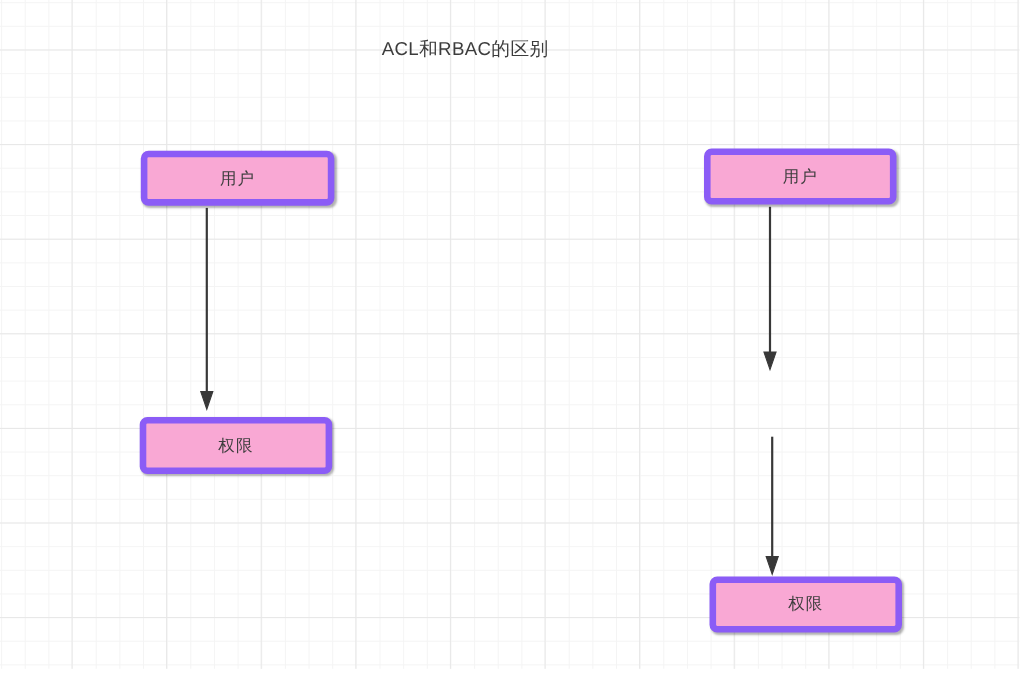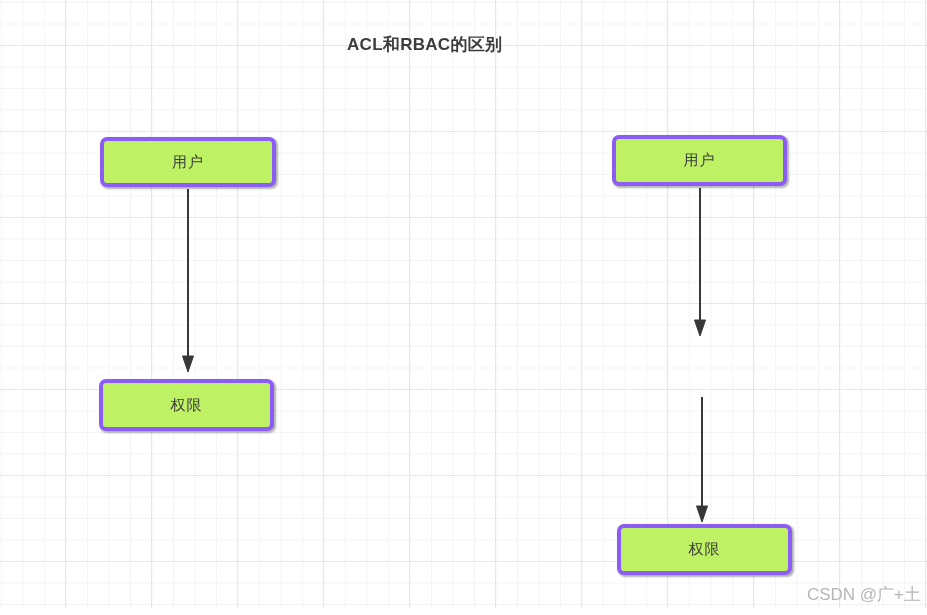--- a/index.html
+++ b/index.html
@@ -28,21 +28,21 @@
       linear-gradient(to right, #f4f4f4 1px, transparent 1px),
       linear-gradient(to bottom, #f4f4f4 1px, transparent 1px);
     background-size: 86px 86px, 86px 86px, 21.5px 21.5px, 21.5px 21.5px;
     background-position: 65px 45px, 65px 45px, 1px 2px, 1px 2px;
   }
   .page-title {
     position: absolute;
     left: 347px;
     top: 33px;
     font-size: 17px;
-    font-weight: bold;
+    font-weight: normal;
     color: #3c3c3c;
     white-space: nowrap;
     letter-spacing: 0.3px;
   }
   .edges {
     position: absolute;
     left: 0; top: 0;
     width: 927px;
     height: 615px;
     pointer-events: none;
@@ -52,30 +52,31 @@
     stroke-width: 2;
   }
   .edges polygon {
     fill: #383838;
     stroke: #383838;
     stroke-width: 1;
   }
   .node {
     position: absolute;
     box-sizing: border-box;
-    background: #bef264;
-    border: 4px solid #8b5cf6;
+    background: #f9a8d4;
+    border: 6px solid #8b5cf6;
     border-radius: 7px;
     box-shadow: 1.5px 1.5px 2px rgba(0,0,0,0.3);
     display: flex;
     align-items: center;
     justify-content: center;
     font-size: 15px;
     color: #3d3d3d;
     letter-spacing: 1px;
+    margin-left: 28px;
   }
   .node-acl-user        { left: 100px; top: 137px; width: 176px; height: 50px; }
   .node-acl-permission  { left:  99px; top: 379px; width: 175px; height: 52px; }
   .node-rbac-user       { left: 612px; top: 135px; width: 175px; height: 51px; }
   .node-rbac-role       { left: 615px; top: 344px; width: 175px; height: 51px; }
   .node-rbac-permission { left: 617px; top: 524px; width: 175px; height: 51px; }
   .watermark {
     position: absolute;
     right: 6px;
     top: 583px;
@@ -120,14 +121,13 @@
 
   <div class="node node-rbac-user">
     <span>用户</span>
   </div>
 
 
   <div class="node node-rbac-permission">
     <span>权限</span>
   </div>
 
-  <div class="watermark">CSDN @广+土</div>
 </div>
 
 </body></html>

